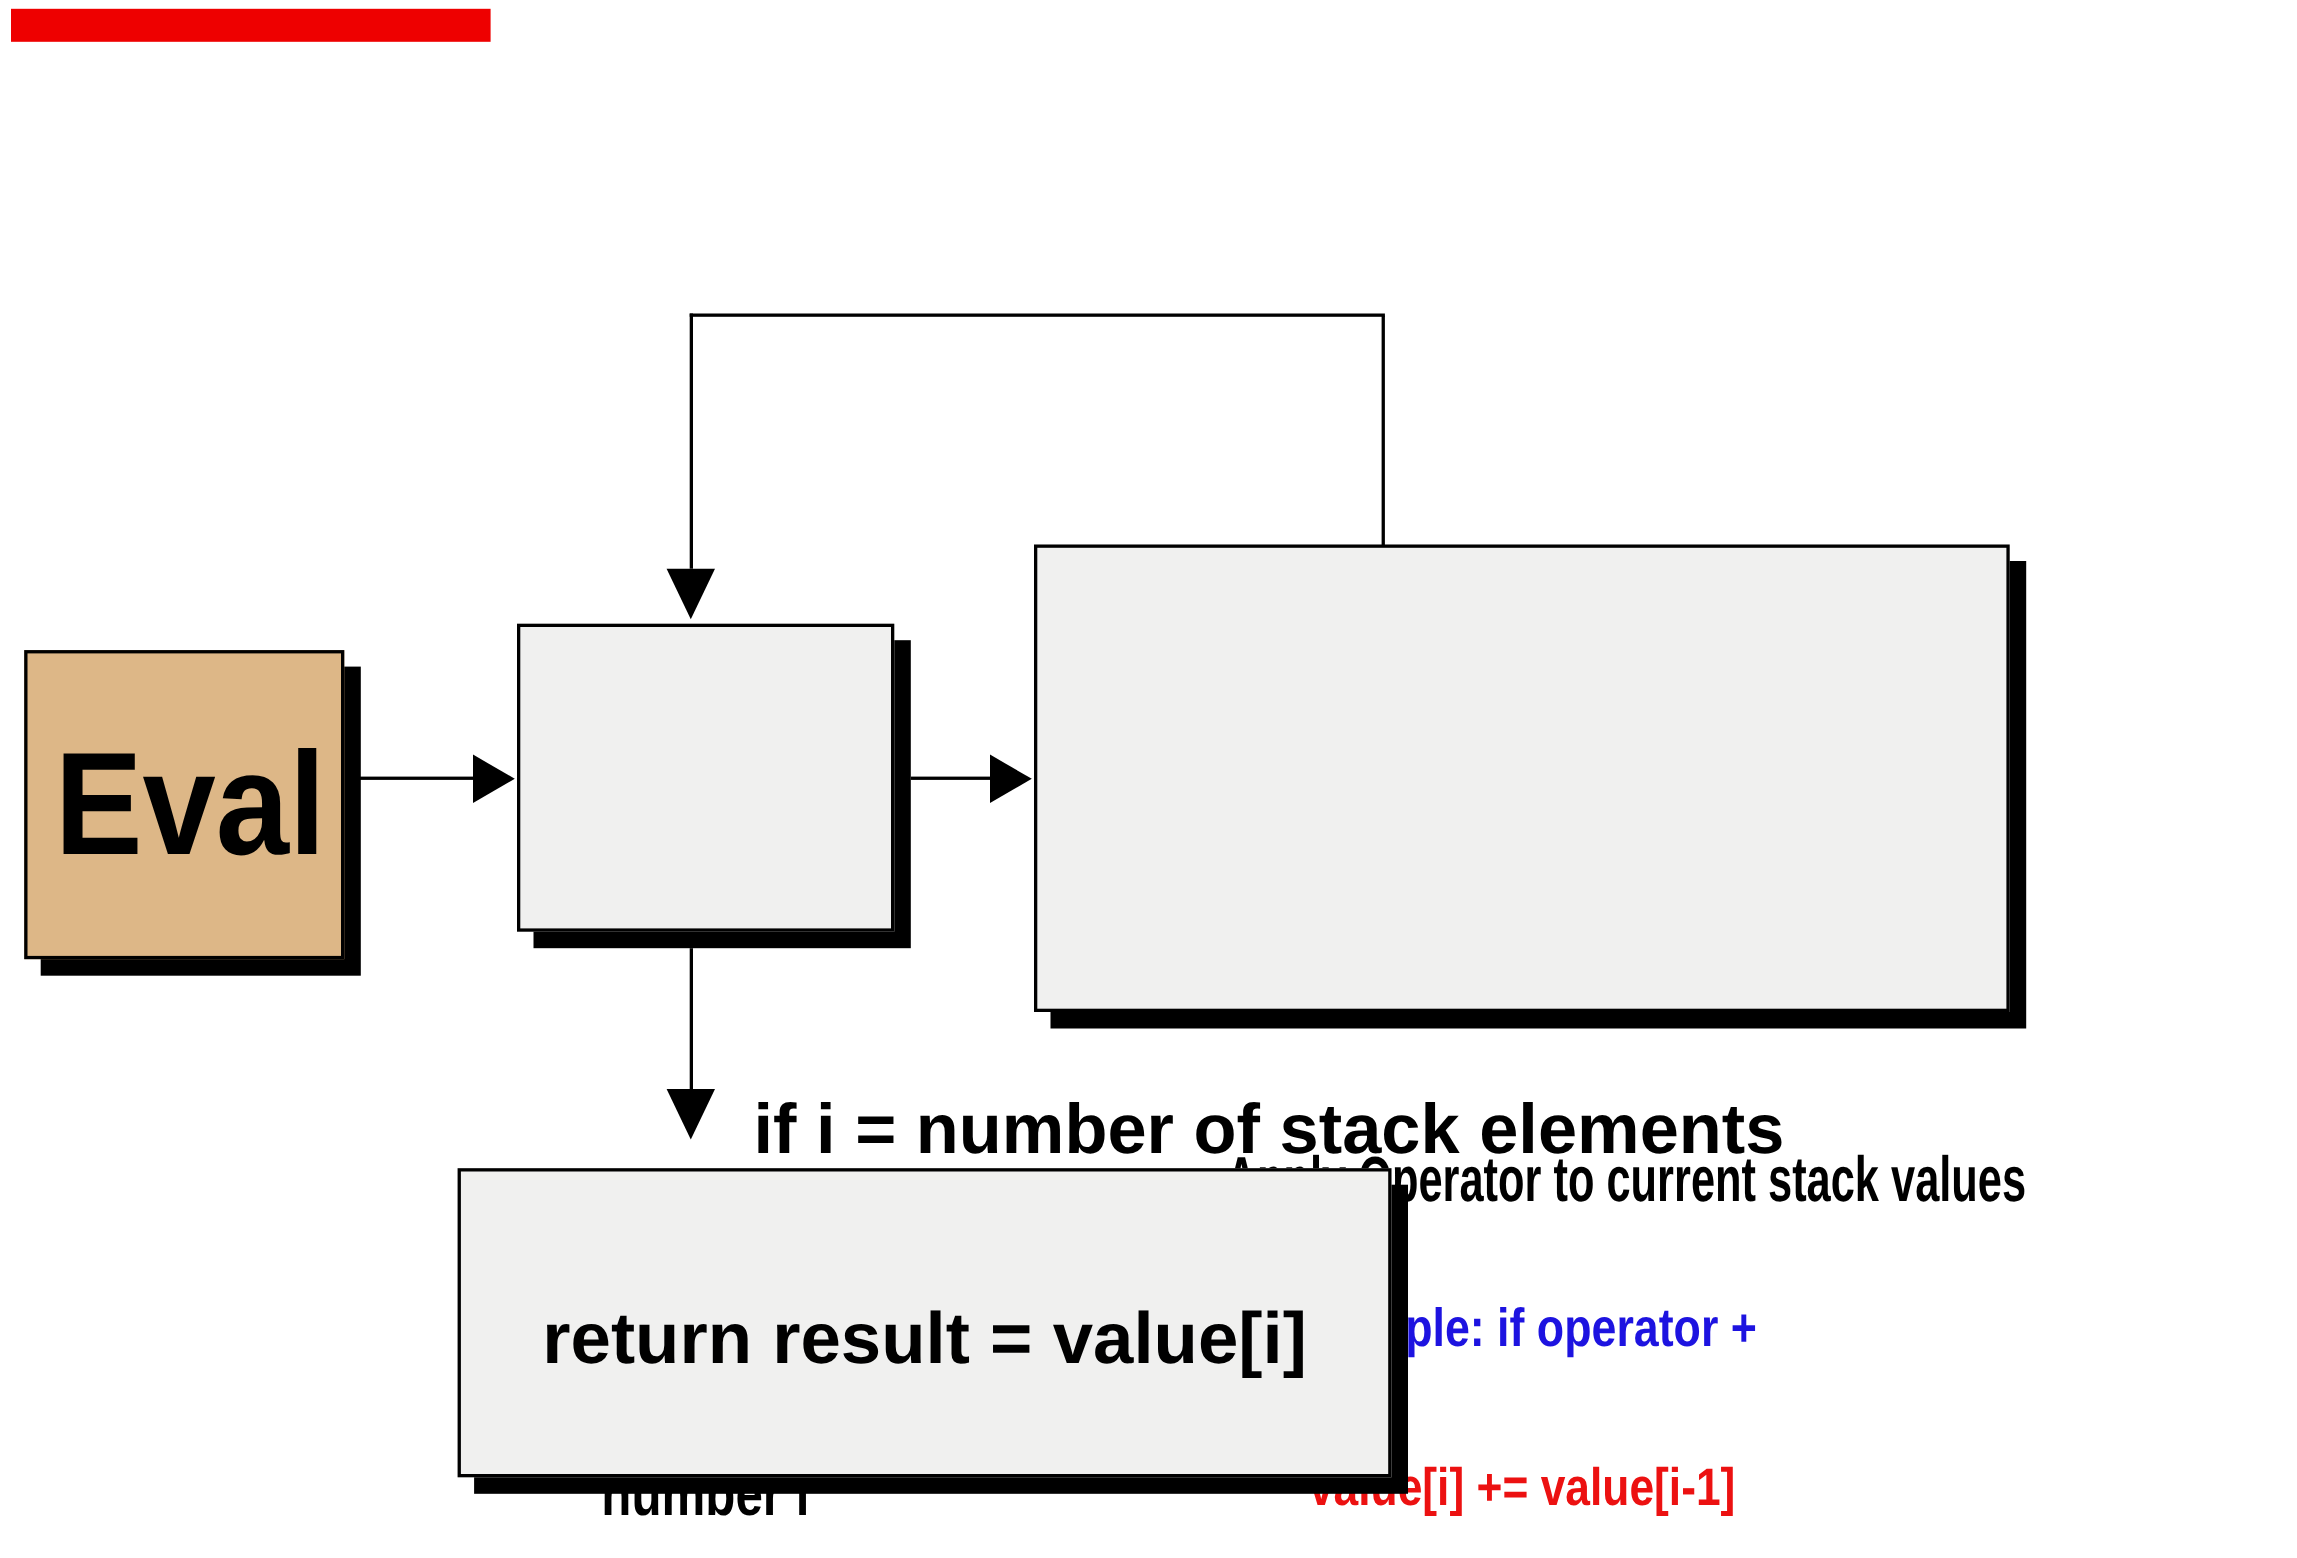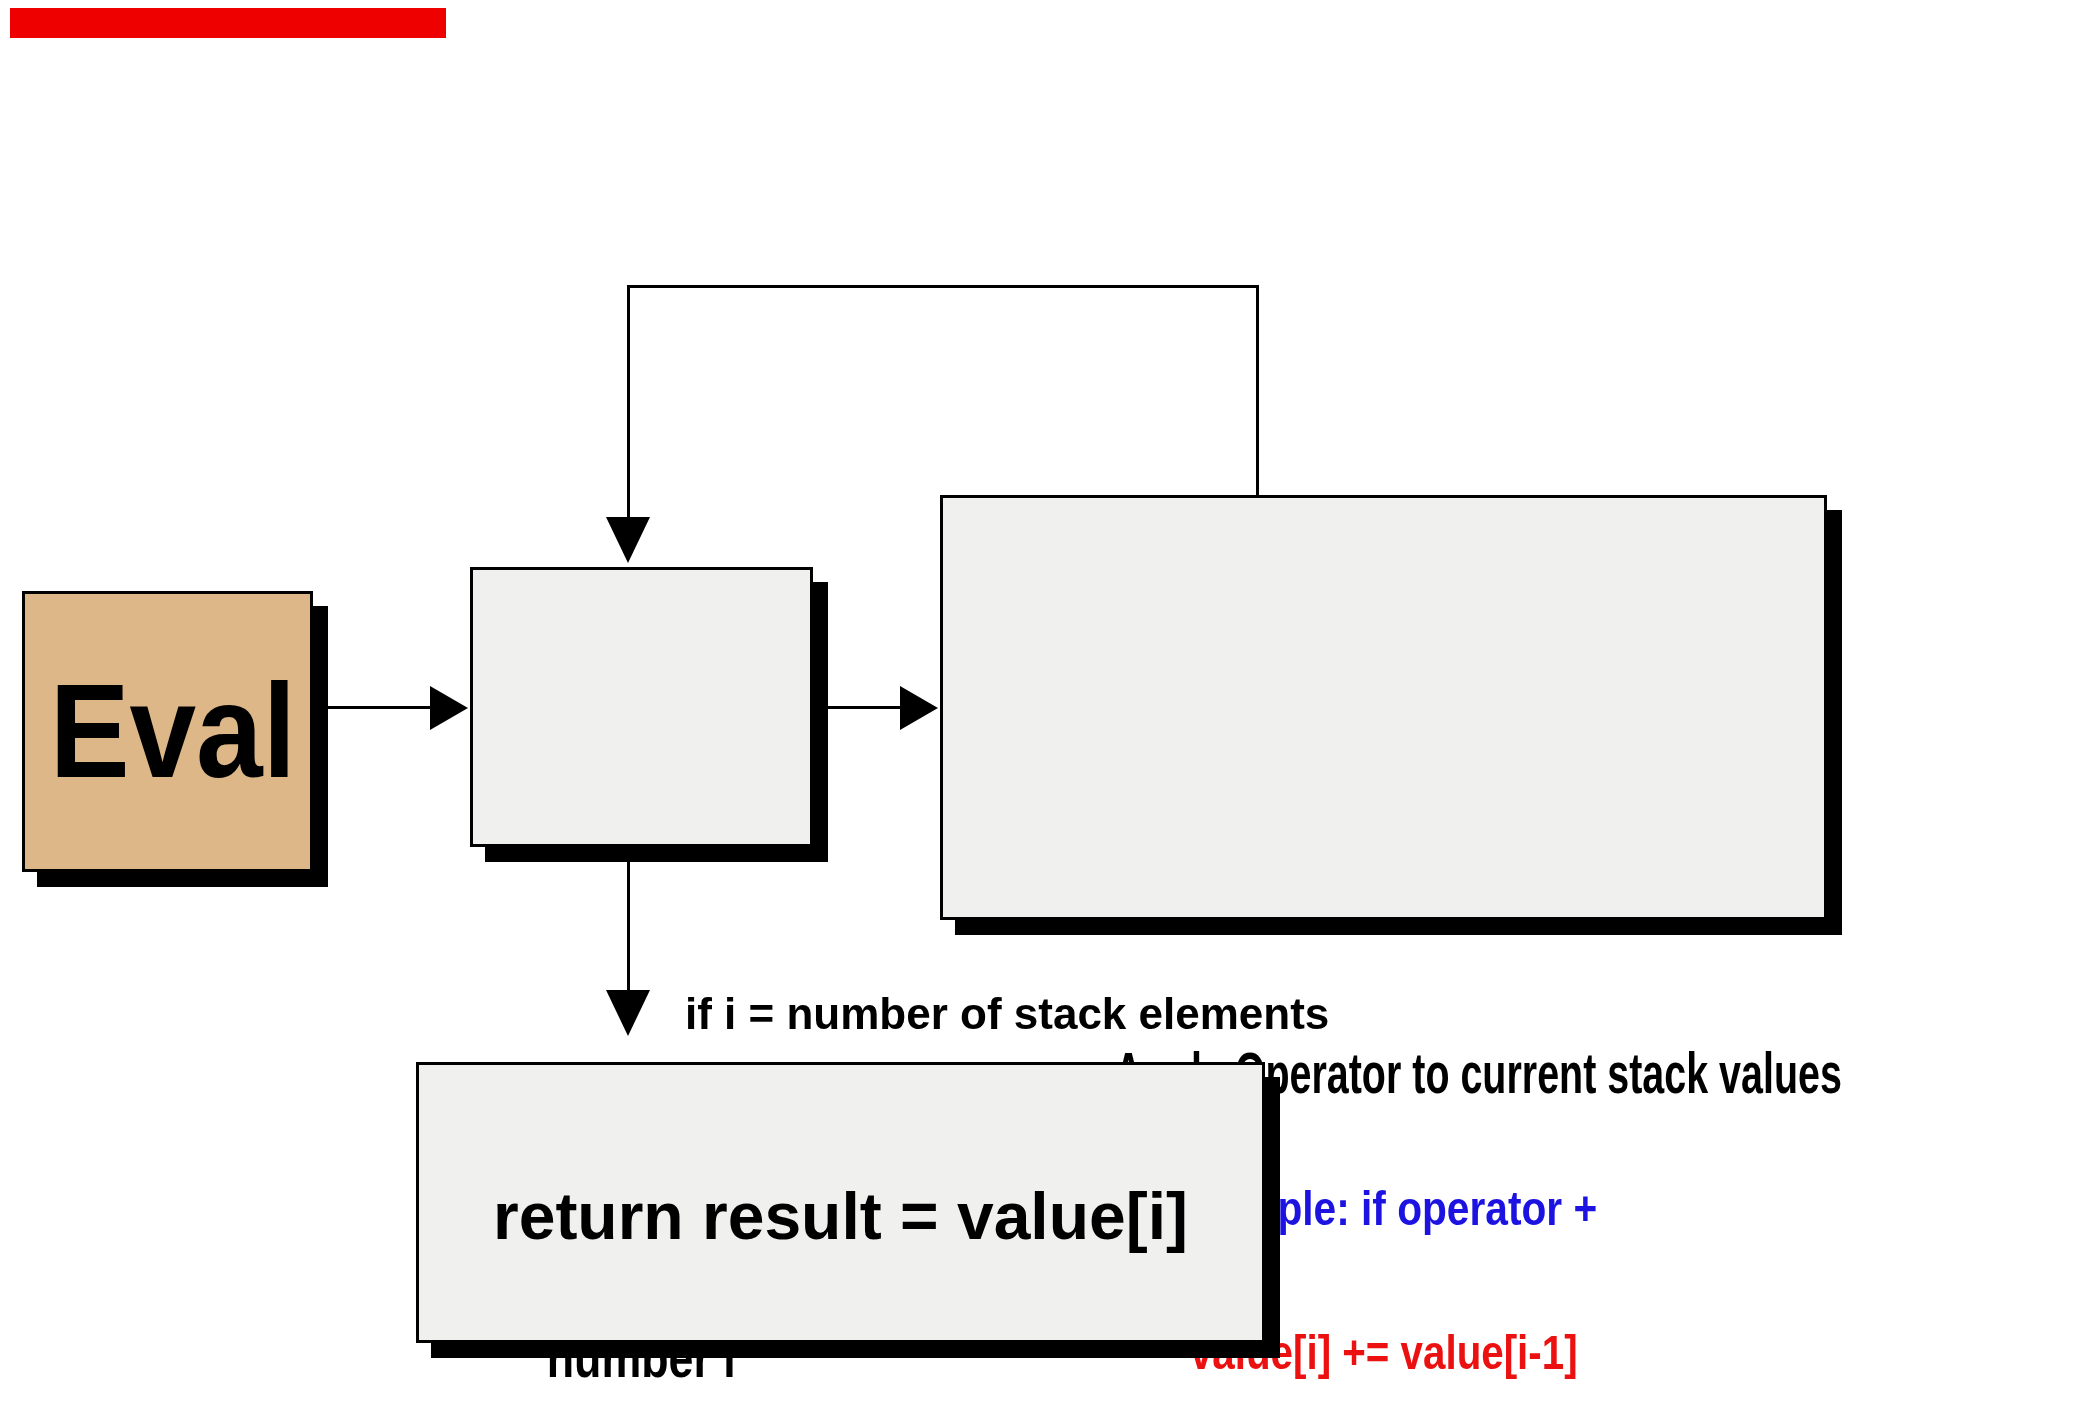--- a/index.html
+++ b/index.html
@@ -80,21 +80,21 @@
   }
   .return-label {
     font-size: 66px;
     line-height: 1.1;
     white-space: nowrap;
     margin-top: 28px;
   }
   .condition-label {
     position: absolute;
     left: 685px; top: 988px;
-    font-size: 44px; line-height: 1.2;
+    font-size: 64px; line-height: 1.2;
     white-space: nowrap;
   }
   
   .line { position: absolute; background: #000000; }
   .h-line { height: 3px; }
   .v-line { width: 3px; }
   .arrow-right {
     position: absolute; width: 0; height: 0;
     border-left: 38px solid #000000;
     border-top: 22px solid transparent;

